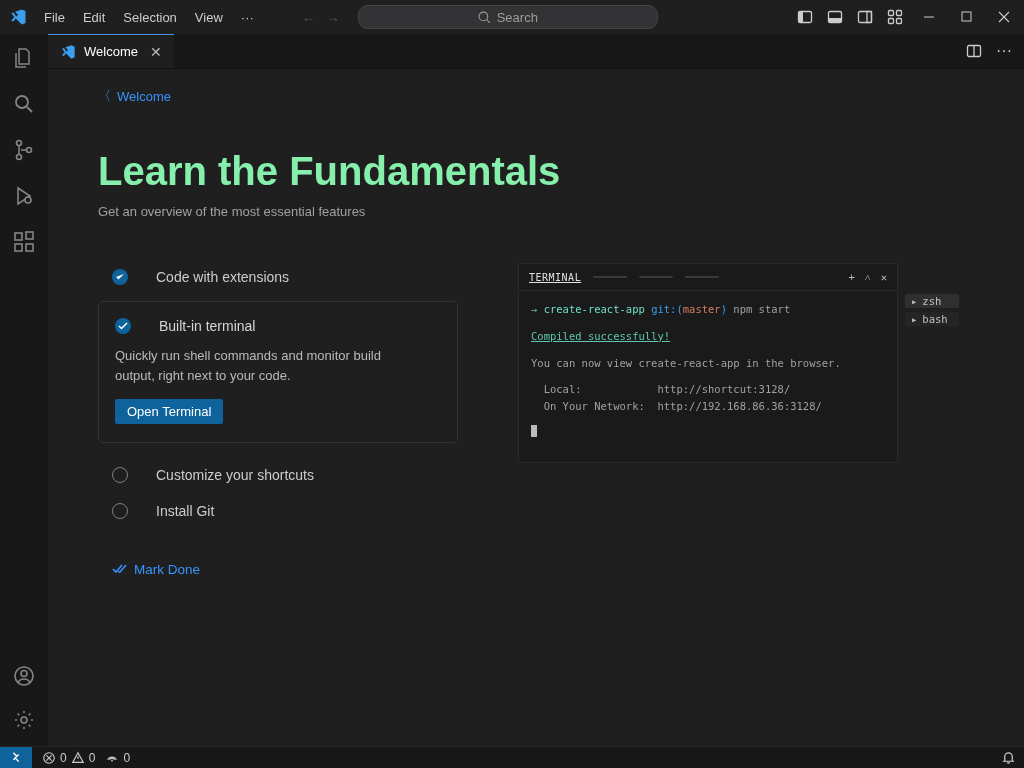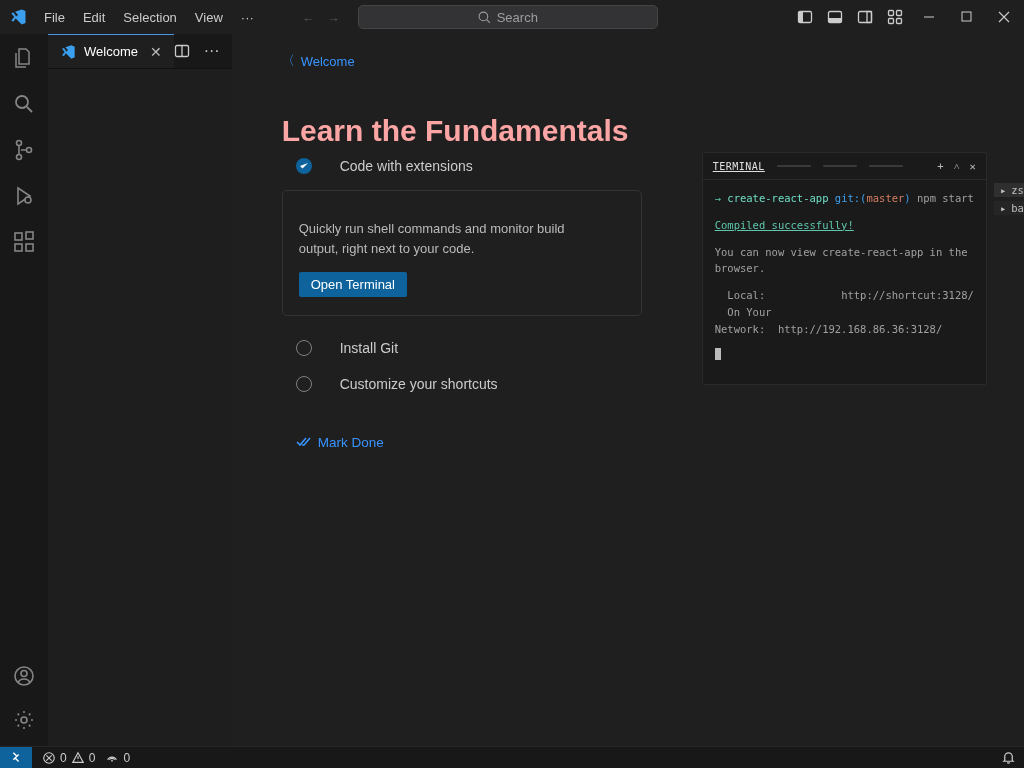--- a/index.html
+++ b/index.html
@@ -5,42 +5,42 @@
   * { box-sizing: border-box; margin: 0; padding: 0; }
   html, body { width: 1024px; height: 768px; overflow: hidden; font-family: "Segoe UI", sans-serif; background: #1e1e1e; color: #cccccc; }
   body { display: flex; flex-direction: column; }
 
   
   .titlebar { height: 34px; background: #1f1f1f; display: flex; align-items: center; padding: 0 8px; font-size: 13px; }
   .titlebar .logo { width: 20px; height: 20px; margin-right: 8px; display:flex; align-items:center; justify-content:center;}
   .menu { display: flex; gap: 2px; }
   .menu-item { padding: 4px 8px; border-radius: 4px; cursor: default; }
   .nav-arrows { margin-left: 40px; display: flex; gap: 12px; color: #555a60;}
-  .searchbox { flex: 0 0 300px; margin-left: 18px; height: 24px; background: #333335; border: 1px solid #454545; border-radius: 5px; display:flex; align-items:center; justify-content:center; gap:6px; color:#9d9d9d; font-size:13px;}
+  .searchbox { flex: 0 0 300px; margin-left: 18px; height: 24px; background: #333335; border: 1px solid #454545; border-radius: 10px; display:flex; align-items:center; justify-content:center; gap:6px; color:#9d9d9d; font-size:13px;}
   .titlebar-spacer { flex: 1; }
   .layout-icons { display:flex; gap:14px; margin-right: 20px; color:#cccccc;}
   .win-controls { display:flex; gap: 26px; margin-right: 6px; color:#cccccc;}
 
   
   .main { flex: 1; display: flex; min-height: 0; }
   .activitybar { width: 48px; background: #181818; display:flex; flex-direction:column; align-items:center; padding-top:12px; gap:22px; color:#858585;}
   .activitybar .bottom { margin-top:auto; display:flex; flex-direction:column; gap:20px; padding-bottom:14px;}
   .activitybar .ico { width:24px; height:24px; display:flex; align-items:center; justify-content:center; cursor:default;}
 
-  .editor-area { flex:1; display:flex; flex-direction:row; min-width:0;}
+  .editor-area { flex:1; display:flex; flex-direction:column; min-width:0;}
   .tabbar { height:35px; background: #181818; display:flex; align-items:stretch; border-bottom:1px solid #111;}
   .tab { display:flex; align-items:center; gap:8px; padding:0 12px; background:#1f1f1f; border-top:1px solid #4895e4; font-size:13px; color:#ffffff;}
   .tab .vsc-icon { color:#3b9fef;}
   .tab .close { color:#bbbbbb; font-size:14px; margin-left:4px;}
   .tabbar-spacer{flex:1;}
   .tabbar-actions{display:flex; align-items:center; gap:14px; padding-right:12px; color:#cccccc;}
 
   .content { flex:1; overflow:auto; padding: 18px 50px; position:relative; background:#1f1f1f;}
   .back-link { color:#3794ff; font-size:13px; display:flex; align-items:center; gap:6px; margin-bottom: 44px; margin-left:0px;}
-  .page-title { font-size: 30px; font-weight:600; color:#fca5a5; margin-left:0px;}
+  .page-title { font-size: 40px; font-weight:600; color:#86efac; margin-left:0px;}
   .page-sub { font-size:13px; color:#a0a0a0; margin-top:10px; margin-bottom:40px;}
 
   .columns { display:flex; gap:60px; }
   .left-col { flex:0 0 360px;}
 
   .step { display:flex; align-items:center; gap:28px; padding: 10px 14px; font-size:14px; color:#cccccc;}
   .step .bullet{ width:16px; height:16px; border-radius:50%; display:flex; align-items:center; justify-content:center;}
   .step.done .bullet{ background:#0e639c;}
   .step.open .bullet{ border:1.5px solid #808080;}
   .step.done .bullet svg{fill:#fff;}
@@ -232,45 +232,54 @@
       </div>
     </div>
 
     <div class="content">
       <div class="back-link">
         <span>〈</span>
         <span>Welcome</span>
       </div>
 
       <div class="page-title">Learn the Fundamentals</div>
+      <div class="page-sub">Get an overview of the most essential features</div>
 
       <div class="columns">
         <div class="left-col">
           <div class="step done">
             <span class="bullet">
                 <svg width="10" height="10" viewBox="0 0 10 10">
                   <path d="M1 5l2.5 2.5L9 2"></path>
                 </svg>
               </span>
             <span class="label">Code with extensions</span>
           </div>
 
           <div class="step-card">
+            <div class="step done" style="padding:0 0 0 0;">
+              <span class="bullet">
+                  <svg width="10" height="10" viewBox="0 0 10 10">
+                    <path d="M1 5l2.5 2.5L9 2" fill="none" stroke="#fff" stroke-width="1.5"></path>
+                  </svg>
+                </span>
+              <span class="label">Built-in terminal</span>
+            </div>
             <div class="desc">Quickly run shell commands and monitor build output, right next to your code.</div>
             <button class="btn-primary">Open Terminal</button>
+          </div>
+
+          <div class="step open">
+            <span class="bullet"></span>
+            <span class="label">Customize your shortcuts</span>
           </div>
 
           <div class="step open">
             <span class="bullet"></span>
             <span class="label">Install Git</span>
-          </div>
-
-          <div class="step open">
-            <span class="bullet"></span>
-            <span class="label">Customize your shortcuts</span>
           </div>
 
           <div class="mark-done">
             <span>
                 <svg width="16" height="16" viewBox="0 0 16 16">
                   <path fill="none" stroke="#3794ff" stroke-width="1.6" d="M1 8l3 3 6-7M6 11l2 0 6-7"></path>
                 </svg>
               </span>
             <span>Mark Done</span>
           </div>

